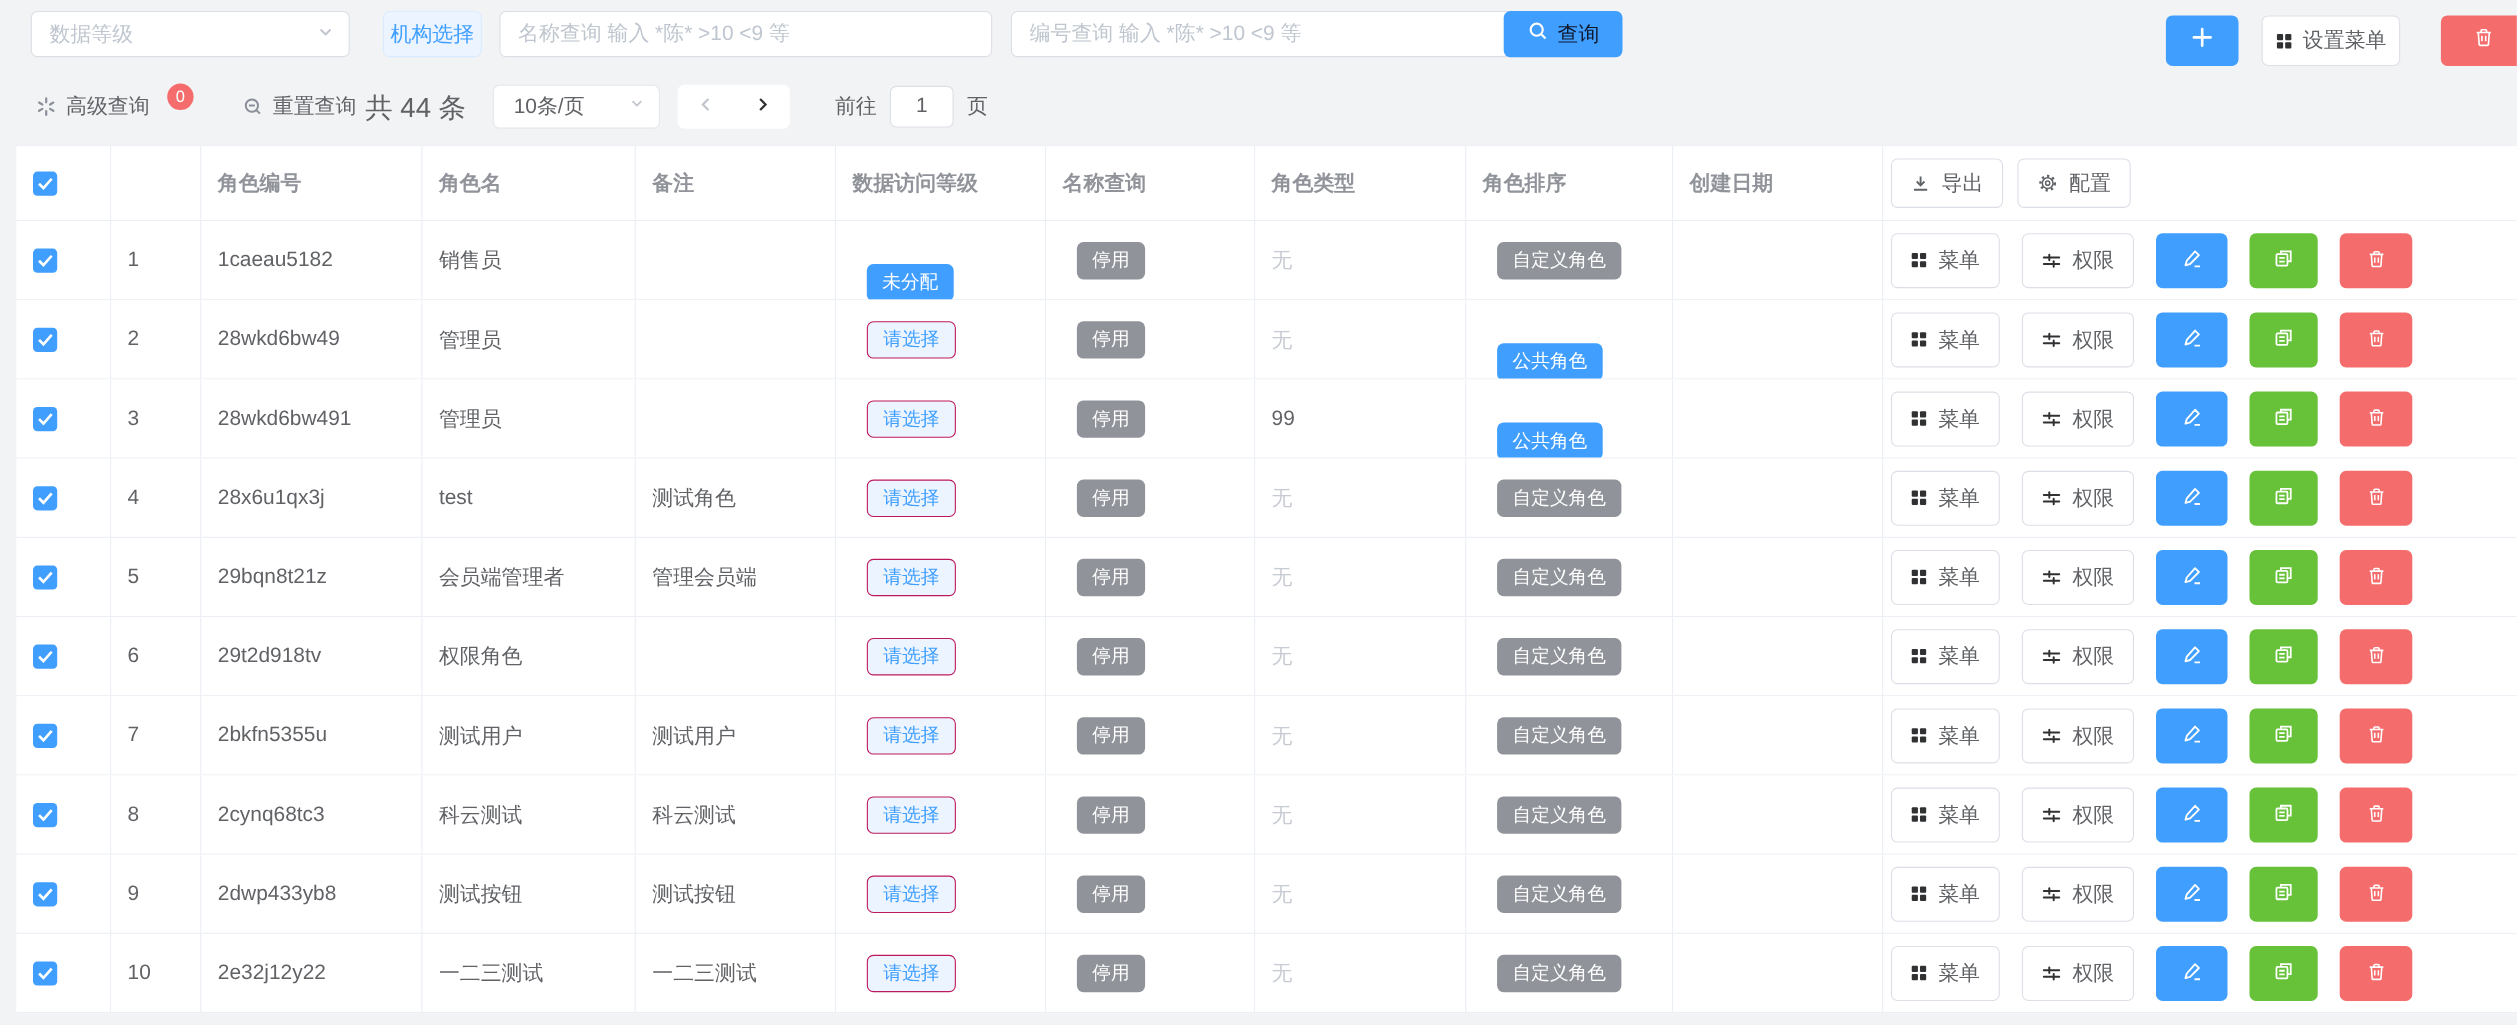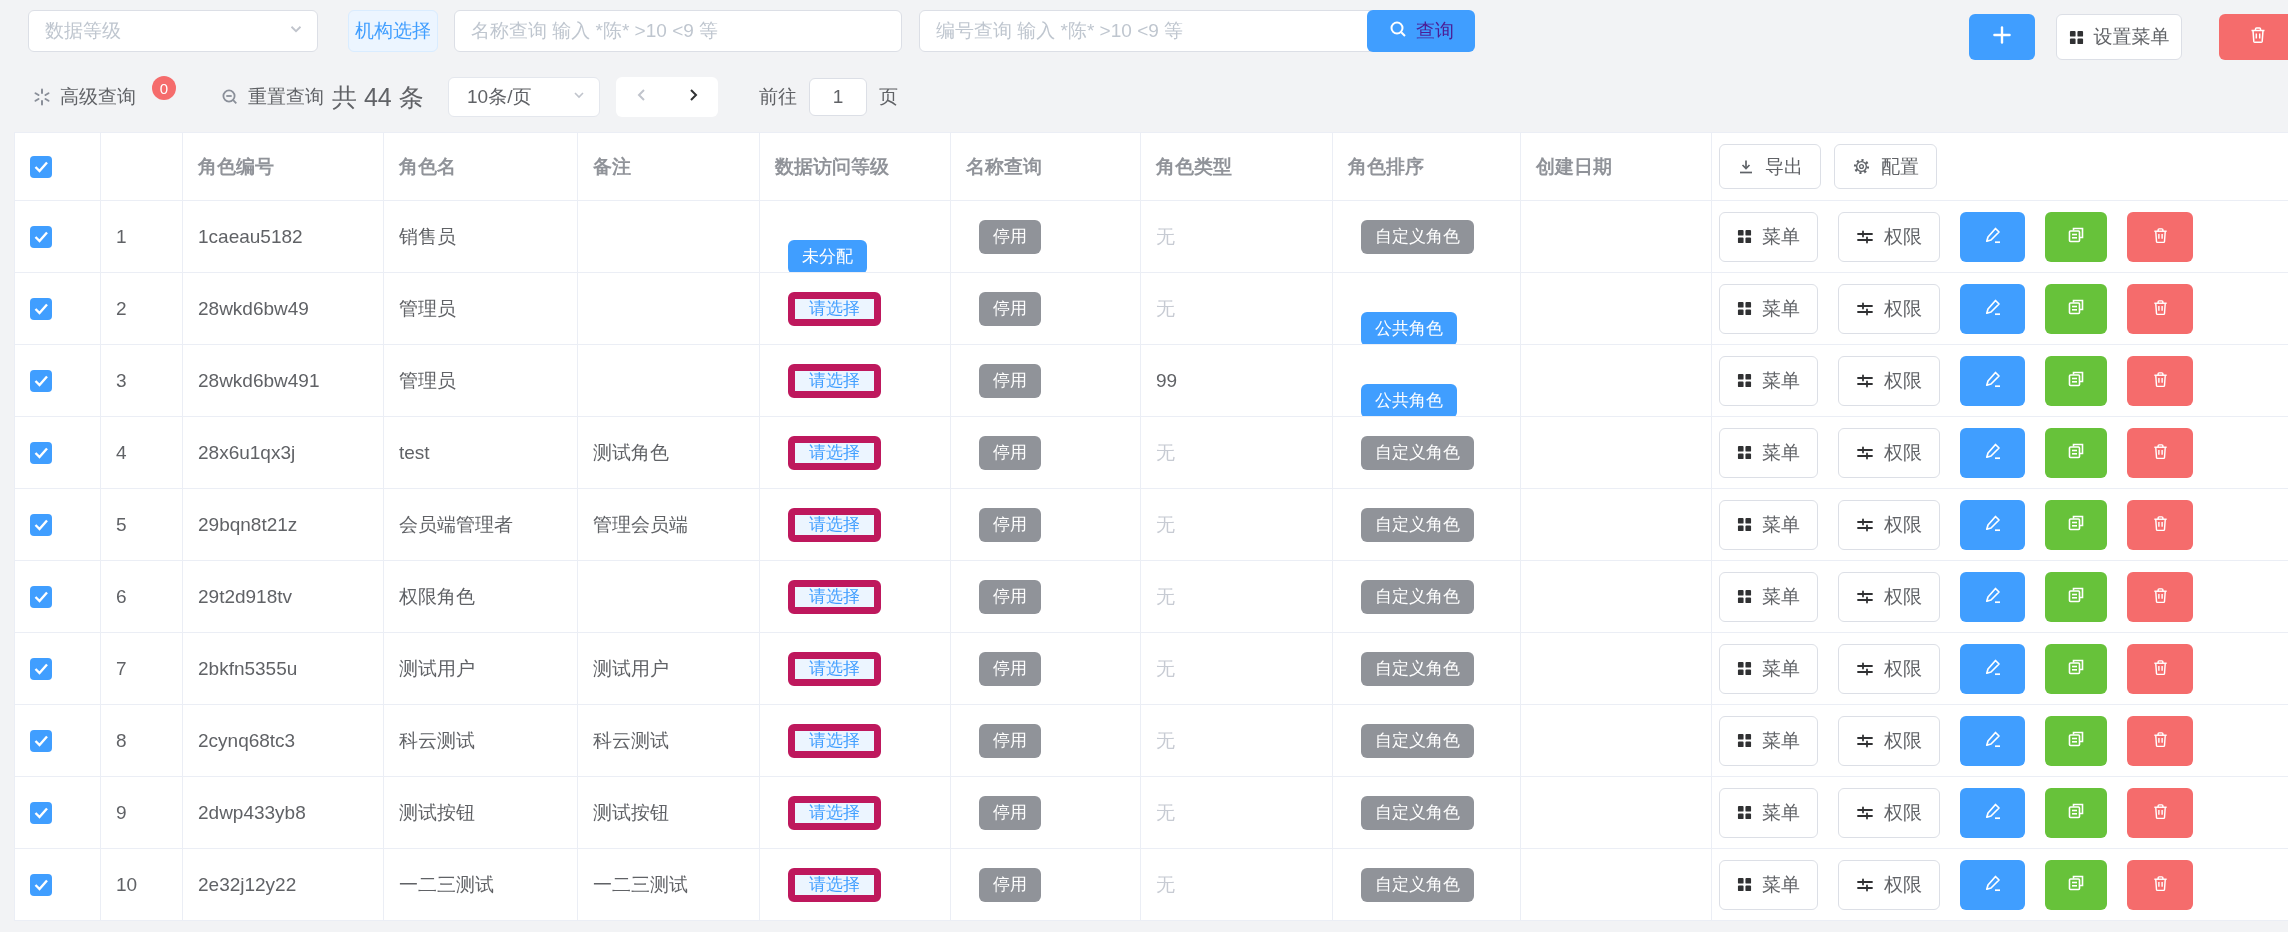--- a/index.html
+++ b/index.html
@@ -9,21 +9,21 @@
 
   
   .toolbar-top { position:absolute; top:0; left:14px; width:100%; height:64px; }
   .toolbar-top > * { position:absolute; top:10px; height:42px; }
   .select-box { background:#fff; border:1px solid #DCDFE6; border-radius:6px; display:flex; align-items:center; justify-content:space-between; padding:0 12px 0 16px; cursor:pointer; }
   .select-box .ph { color:#bfc6cf; font-size:19px; }
   .ctl-input { background:#fff; border:1px solid #DCDFE6; border-radius:6px; padding:0 16px; font-size:19px; color:#606266; outline:none; }
   .ctl-input::placeholder { color:#bfc6cf; }
   .btn { border:none; border-radius:6px; display:inline-flex; align-items:center; justify-content:center; cursor:pointer; font-size:19px; }
   .btn-lightblue { background:#ECF5FF; border:1px solid #D9ECFF; color:var(--color-primary); }
-  .btn-primary { background:var(--color-primary); color:#4c1d95; }
+  .btn-primary { background:var(--color-primary); color:#0f172a; }
   .btn-danger { background:var(--color-danger); color:#fff; }
   .btn-white { background:#fff; border:1px solid #DCDFE6; color:#606266; }
   .sel-datalevel { left:14px; width:290px; }
   .btn-org { left:334px; width:90px; }
   .inp-name { left:440px; width:448px; }
   .inp-code { left:905px; width:488px; }
   .btn-query { left:1353px; width:108px; gap:8px; }
   .btn-add { left:1955px; width:66px; top:14px; height:46px; }
   .btn-setmenu { left:2042px; width:126px; top:14px; height:46px; gap:10px; }
   .btn-setmenu .ico { color:#303133; display:flex; }
@@ -52,21 +52,21 @@
   .tr.thead { height:68px; }
   .tr.row { height:72px; }
   .td { display:flex; align-items:center; padding-left:15px; border-right:1px solid #EBEEF5; overflow:hidden; color:#606266; font-size:19px; }
   .td:last-child { border-right:none; }
   .th { color:#909399; font-weight:bold;font-family:Liberation Mono, monospace; }
   .muted { color:#c7cbd3; }
   .checkbox { width:22px; height:22px; border-radius:4px; background:var(--color-primary); display:flex; align-items:center; justify-content:center; cursor:pointer; flex:none; }
 
   .pill { display:inline-flex; align-items:center; justify-content:center; height:34px; padding:0 14px; border-radius:6px; font-size:17px; border:none; cursor:pointer; margin-left:13px; white-space:nowrap; }
   .pill-solid-primary { background:var(--color-primary); color:#fff;margin-top:40px; }
-  .pill-plain-primary { background:var(--color-primary_light); color:var(--color-primary); border:7px solid #be185d; }
+  .pill-plain-primary { background:var(--color-primary_light); color:var(--color-primary); border:1px solid #be185d; }
   .pill-info { background:var(--color-info); color:#fff; }
 
   .hdr-actions { gap:13px; padding-left:7px; }
   .btn-sm-white { height:45px; padding:0 17px; background:#fff; border:1px solid #DCDFE6; border-radius:6px; color:#606266; font-size:19px; display:inline-flex; align-items:center; gap:10px; cursor:pointer; }
   .btn-sm-white .ico { color:#5f6368; display:flex; }
 
   .cell-actions { gap:20px; padding-left:7px; }
   .btn-row-white { height:50px; padding:0 17px; background:#fff; border:1px solid #DCDFE6; border-radius:6px; color:#606266; font-size:19px; display:inline-flex; align-items:center; gap:10px; cursor:pointer; white-space:nowrap; }
   .btn-row-white .ico { color:#303133; display:flex; }
   .btn-sq { height:50px; border:none; border-radius:6px; display:inline-flex; align-items:center; justify-content:center; cursor:pointer; }

